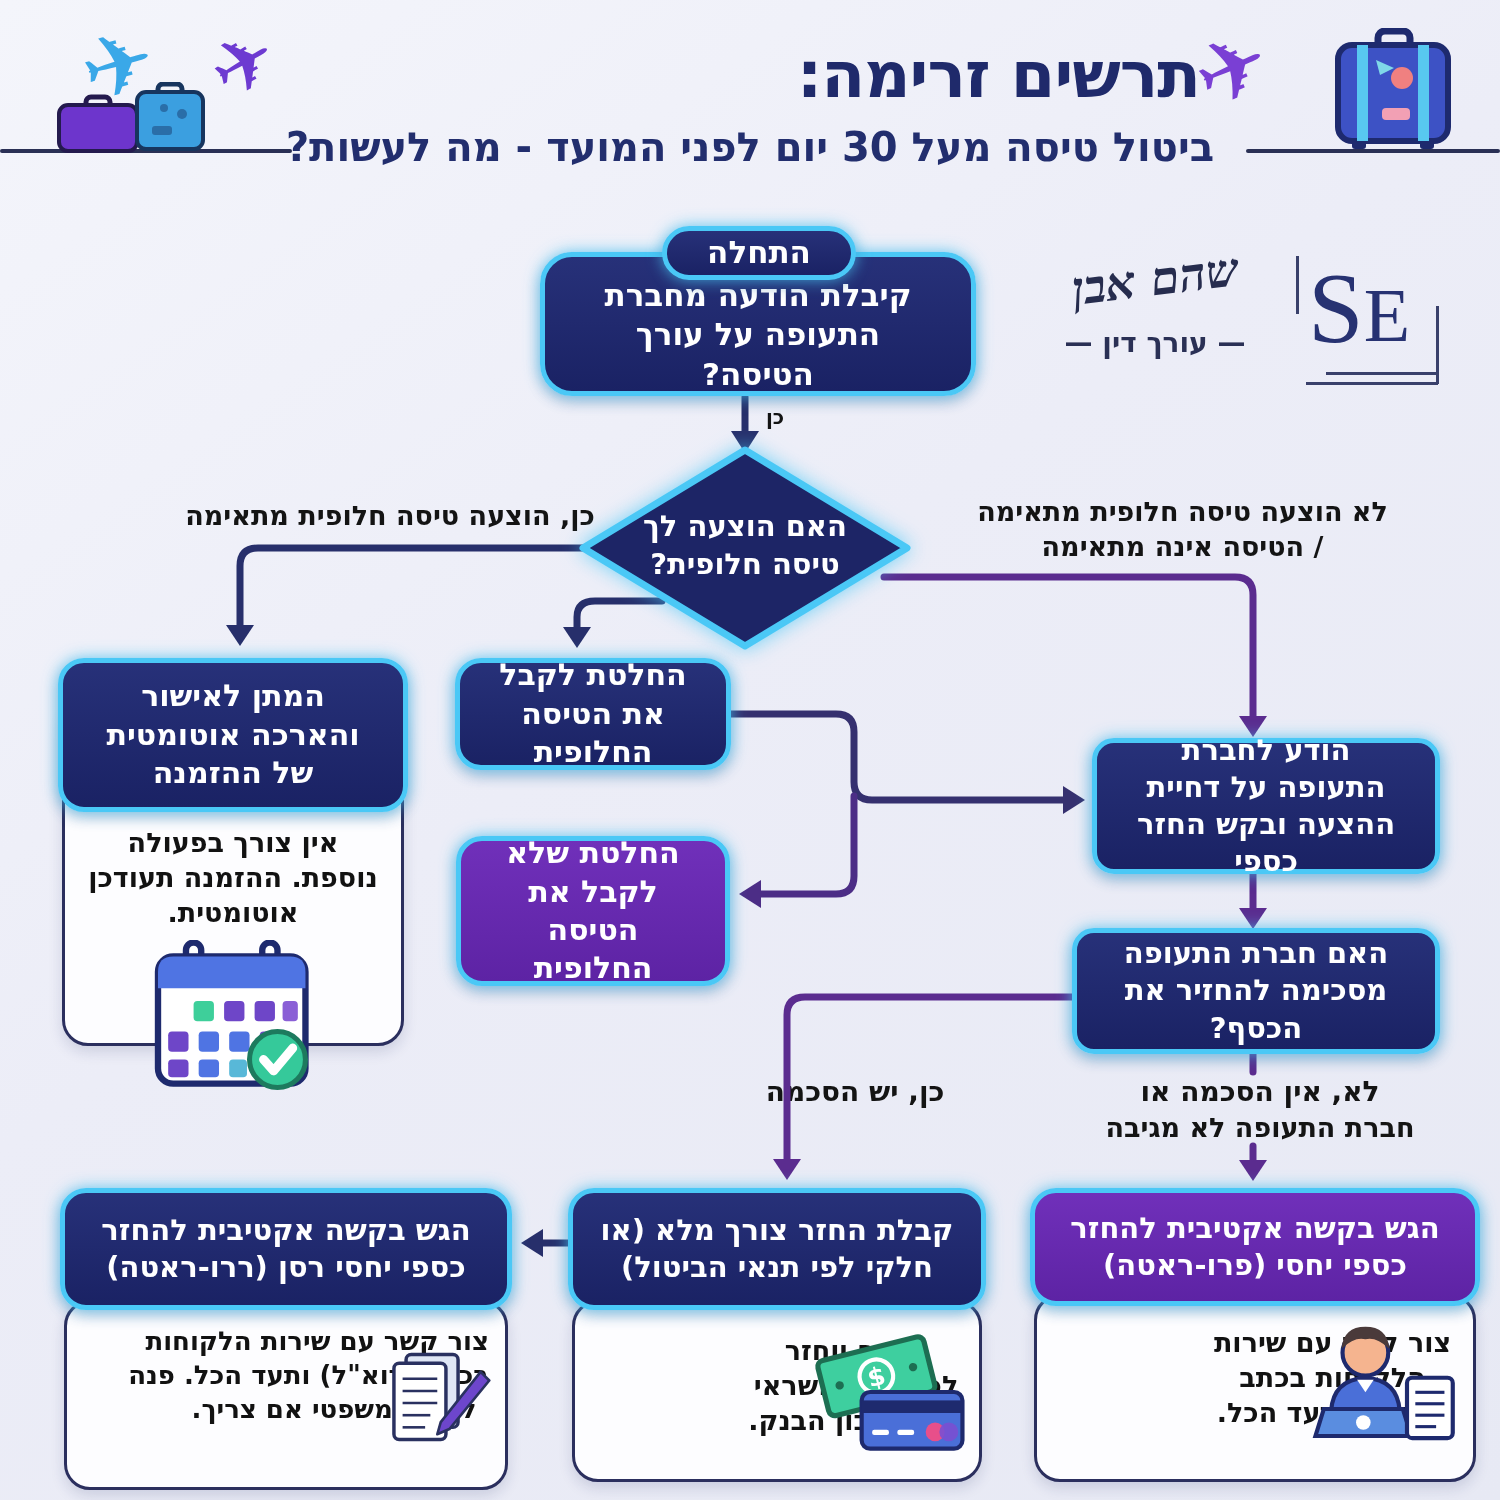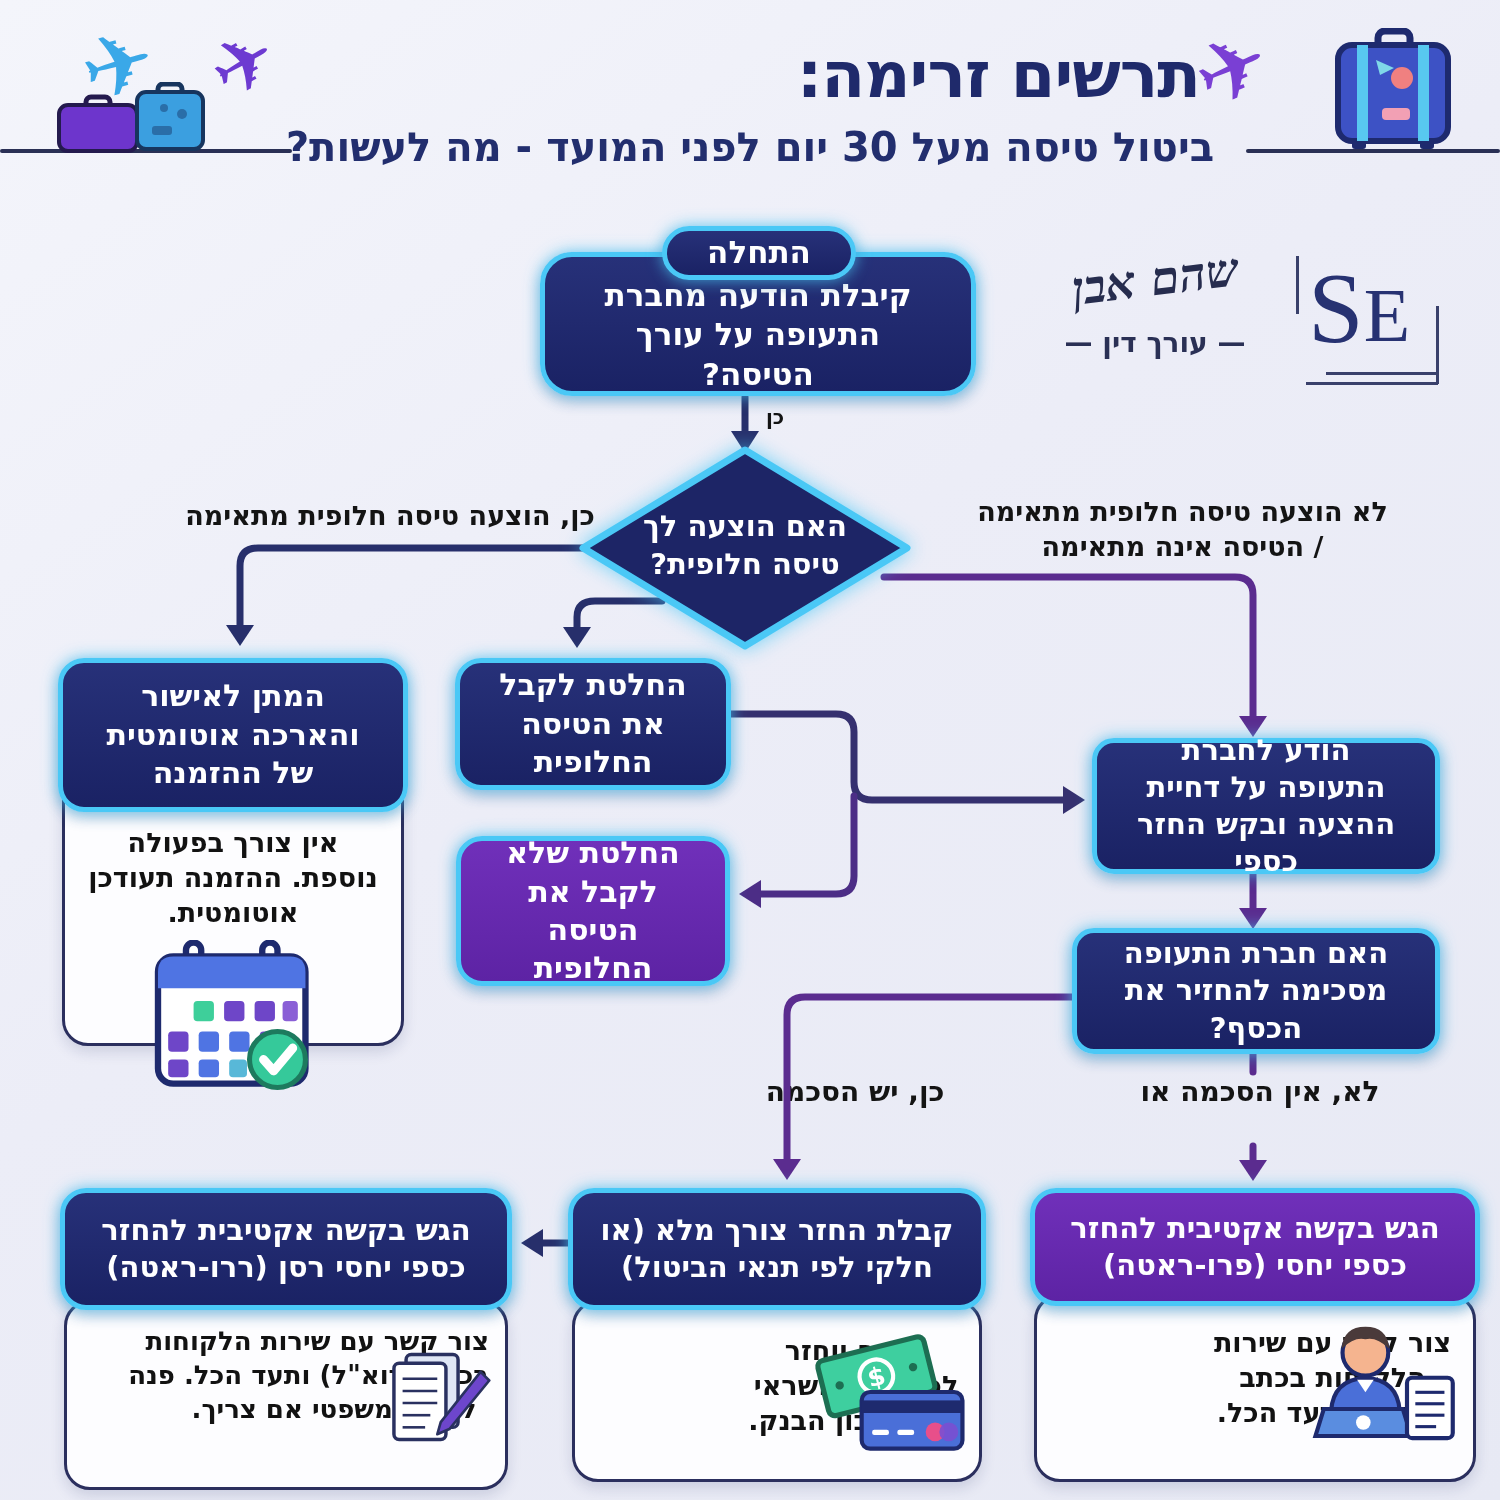--- a/index.html
+++ b/index.html
@@ -159,29 +159,30 @@
       <rect x="86" y="72" width="16" height="16" rx="3" fill="#6e46c8"></rect>
       <rect x="14" y="94" width="16" height="14" rx="3" fill="#6e46c8"></rect>
       <rect x="38" y="94" width="16" height="14" rx="3" fill="#4f74e3"></rect>
       <rect x="62" y="94" width="14" height="14" rx="3" fill="#58b8d8"></rect>
       <circle cx="100" cy="94" r="22" fill="#35c99a" stroke="#1d7a5e" stroke-width="4"></circle>
       <path d="M89 94 L97 103 L112 85" fill="none" stroke="#fff" stroke-width="7" stroke-linecap="round" stroke-linejoin="round"></path>
     </svg>
   </div>
   <div class="abs navy-box" dir="rtl" style="left:58px;top:658px;width:350px;height:154px;font-size:30px;padding:8px 22px;">המתן לאישור והארכה אוטומטית של ההזמנה</div>
 
-  <div class="abs navy-box" dir="rtl" style="left:455px;top:658px;width:276px;height:132px;font-size:30px;padding:8px 24px;">החלטת לקבל את הטיסה החלופית</div>
+  <div class="abs navy-box" dir="rtl" style="left:455px;top:658px;width:276px;height:112px;font-size:30px;padding:8px 24px;">החלטת לקבל את הטיסה החלופית</div>
   <div class="abs purple-box" dir="rtl" style="left:456px;top:836px;width:274px;height:150px;font-size:30px;padding:8px 30px;">החלטת שלא לקבל את הטיסה החלופית</div>
 
   <div class="abs navy-box" dir="rtl" style="left:1092px;top:738px;width:348px;height:136px;font-size:29px;padding:8px 30px;border-radius:22px;">הודע לחברת התעופה על דחיית ההצעה ובקש החזר כספי</div>
   <div class="abs navy-box" dir="rtl" style="left:1072px;top:928px;width:368px;height:126px;font-size:29px;padding:8px 14px;border-radius:22px;">האם חברת התעופה מסכימה להחזיר את הכסף?</div>
 
   <div class="abs lbl" dir="rtl" style="left:700px;top:1074px;width:310px;font-size:28px;font-weight:800;">כן, יש הסכמה</div>
   <div class="abs lbl" dir="rtl" style="left:1080px;top:1074px;width:360px;font-size:27px;">
     <span style="display:block;font-weight:800;font-size:28px;">לא, אין הסכמה או</span>
+    <span style="display:block;font-weight:600;">חברת התעופה לא מגיבה</span>
   </div>
 
   <div class="abs white-card" style="left:64px;top:1300px;width:444px;height:190px;">
     <div class="note" dir="rtl" style="margin:22px 16px 0 112px;font-size:26px;">
       <span style="display:block;font-weight:800;white-space:nowrap;">צור קשר עם שירות הלקוחות</span>
       <span style="display:block;white-space:nowrap;">בכתב (דוא"ל) ותעד הכל. פנה</span>
       <span style="display:block;font-weight:800;white-space:nowrap;">לייעוץ משפטי אם צריך.</span>
     </div>
     <svg class="abs" style="right:14px;top:44px;" width="104" height="100" viewBox="0 0 120 110">
       <rect x="22" y="6" width="60" height="84" rx="6" fill="#dfe6f5" stroke="#2a3160" stroke-width="4"></rect>

